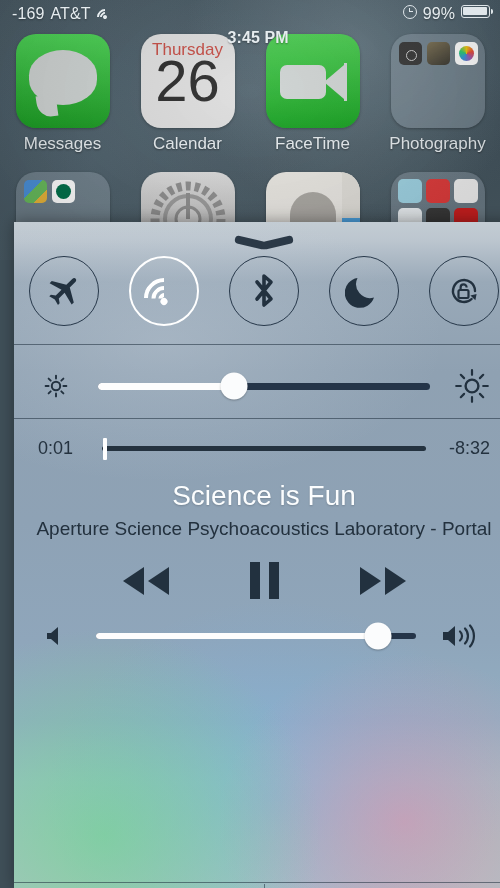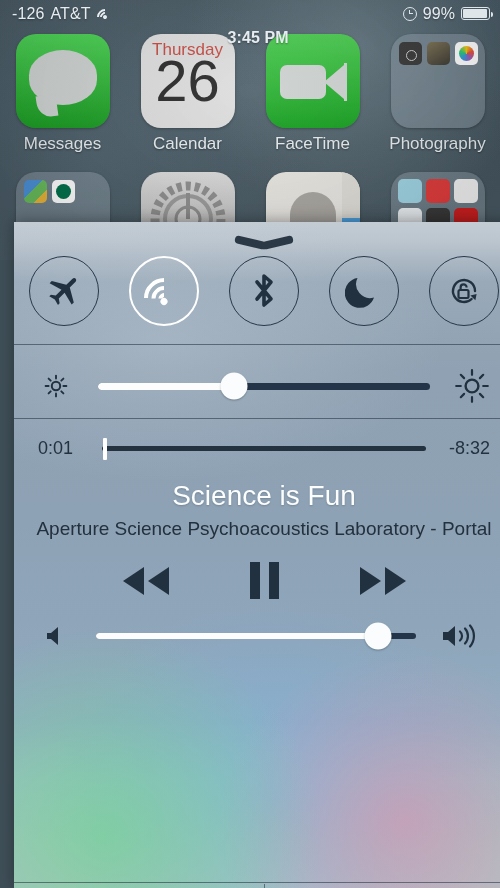--- a/index.html
+++ b/index.html
@@ -26,21 +26,21 @@
   }
 
   .statusbar{
     position:absolute; left:0; top:0; width:500px; height:27px;
     display:flex; align-items:center; color:#e6ecef;
     font-size:16px; letter-spacing:.1px; z-index:4;
     text-shadow:0 1px 2px rgba(0,0,0,.35);
   }
   .sb-left{ display:flex; align-items:center; gap:6px; padding-left:12px; }
   .sb-center{ flex:1; text-align:center; font-weight:bold; font-size:16px;margin-top:48px; }
-  .sb-right{ display:flex; align-items:center; gap:6px; padding-right:10px; }
+  .sb-right{ display:flex; gap:6px; padding-right:10px; }
 
   .wifi-sb{ width:17px; height:13px; position:relative; display:inline-block; }
   .wifi-sb i{ position:absolute; left:50%; border:2px solid #e6ecef; border-radius:50%;
               border-bottom-color:transparent; border-left-color:transparent; border-right-color:transparent;
               transform:translateX(-50%) rotate(-45deg); }
   .wifi-sb i:nth-child(1){ width:16px; height:16px; top:2px; }
   .wifi-sb i:nth-child(2){ width:10px; height:10px; top:5px; }
   .wifi-sb i:nth-child(3){ width:4px; height:4px; top:8px; background:#e6ecef; border-radius:50%; border:none; }
 
   .alarm-ic{ width:14px; height:14px; border:1.6px solid #dfe6ea; border-radius:50%; position:relative; }
@@ -183,21 +183,21 @@
                 color:#22313f; font-size:25px; }
   .vsep{ width:1px; background:rgba(30,45,60,.55); }
 </style>
 </head>
 <body>
 
 <div id="home">
 
   <div class="statusbar">
     <div class="sb-left">
-      <span>-126</span>
+      <span>-169</span>
       <span>AT&amp;T</span>
       <span class="wifi-sb">
           <i></i>
           <i></i>
           <i></i>
         </span>
     </div>
     <div class="sb-center">3:45 PM</div>
     <div class="sb-right">
       <span class="alarm-ic"></span>

